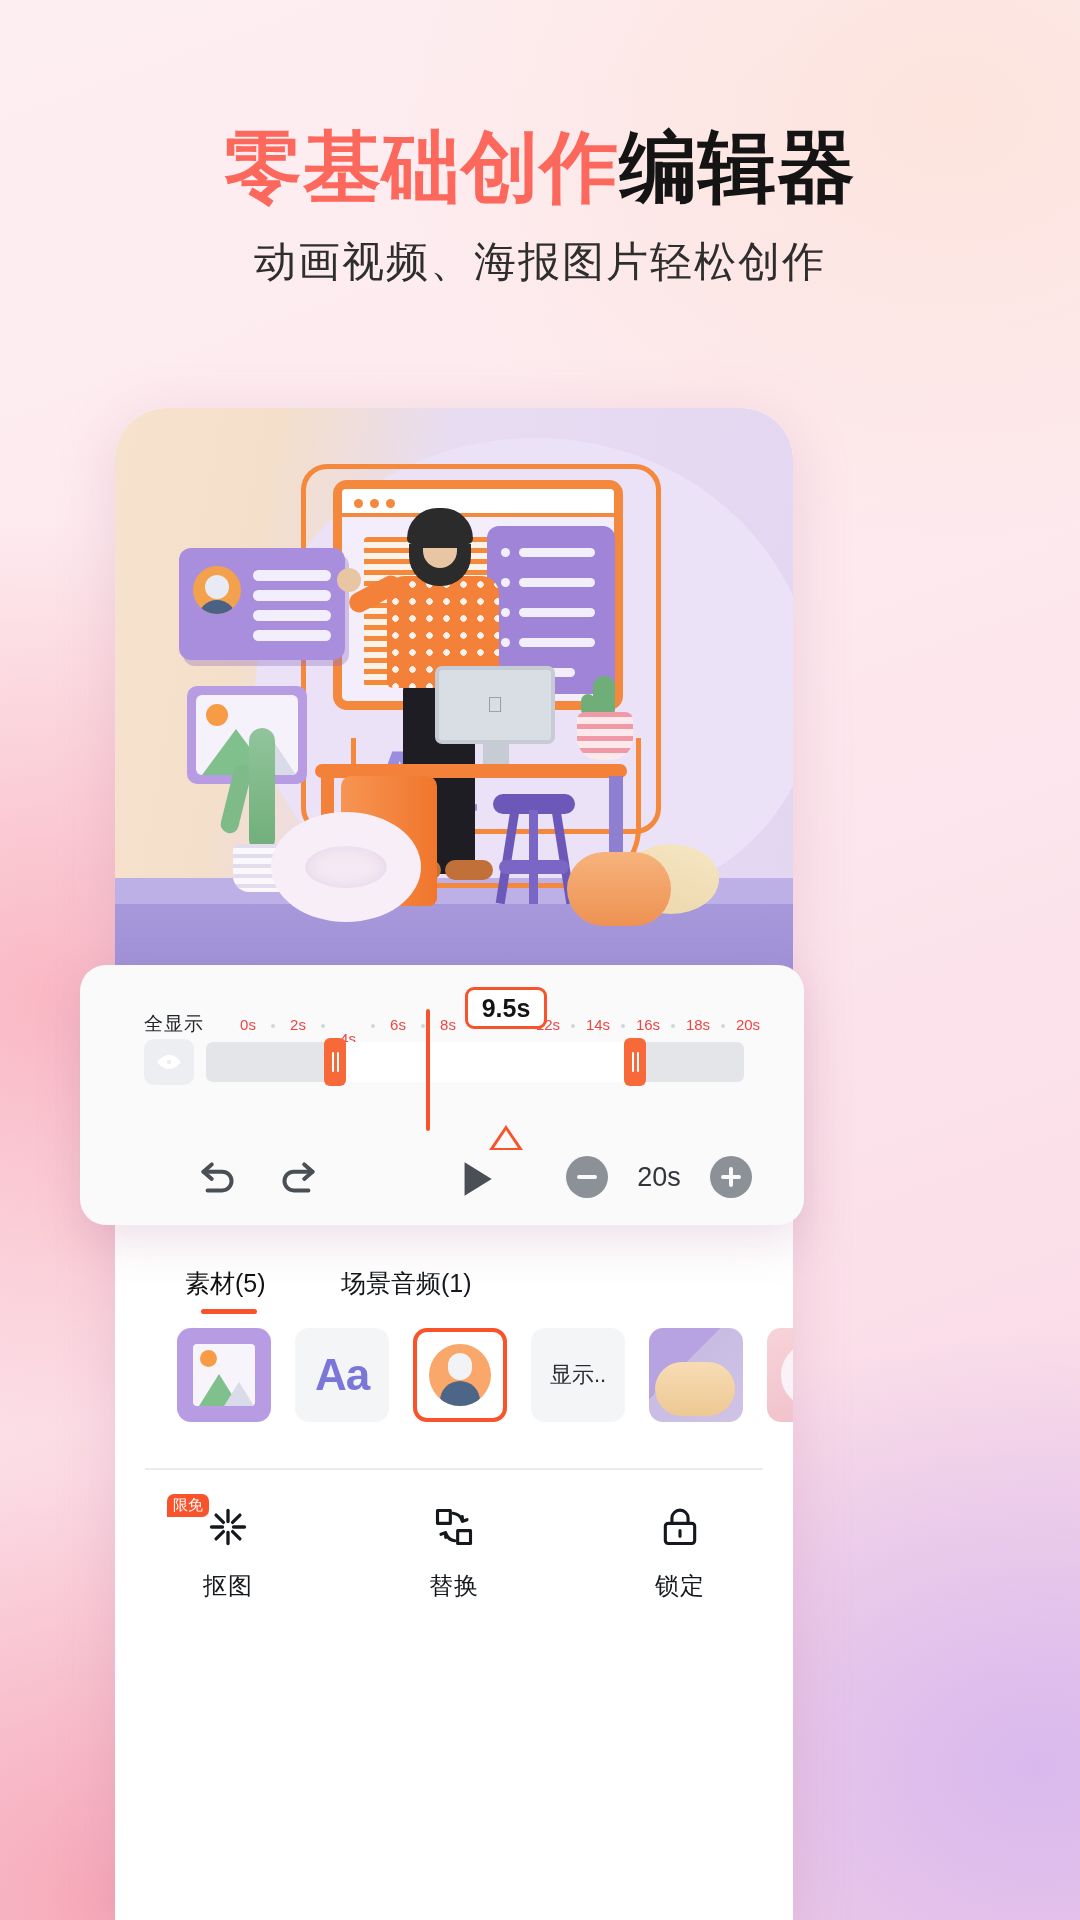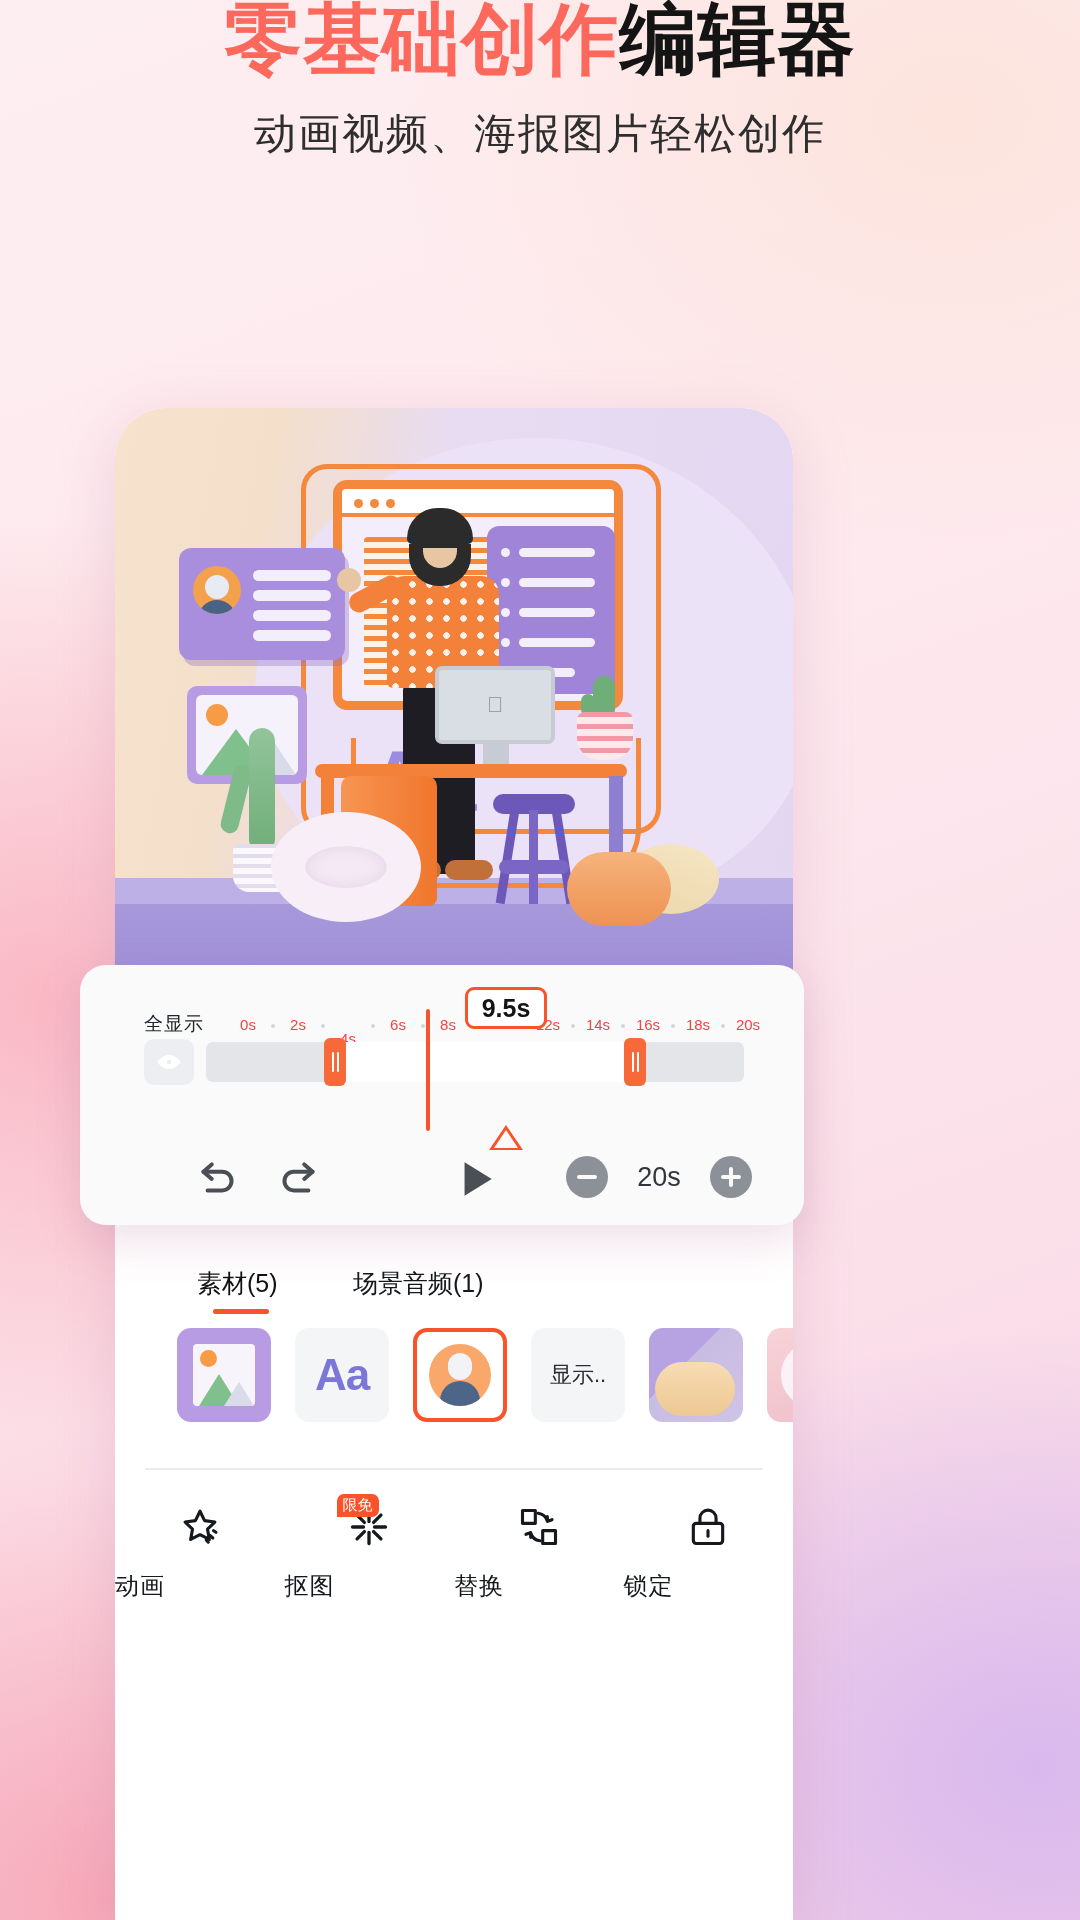--- a/index.html
+++ b/index.html
@@ -11,21 +11,21 @@
       radial-gradient(ellipse 900px 700px at 88% 6%, #fde4dd 0%, rgba(253,228,221,0) 62%),
       radial-gradient(ellipse 800px 800px at 4% 52%, #f9b8c4 0%, rgba(249,184,196,0) 60%),
       radial-gradient(ellipse 900px 700px at 96% 92%, #d9b8ee 0%, rgba(217,184,238,0) 62%),
       radial-gradient(ellipse 900px 800px at 10% 99%, #f7a9b8 0%, rgba(247,169,184,0) 60%),
       linear-gradient(160deg, #fdeef1 0%, #fde9ee 38%, #fbdfe9 70%, #f3cfe4 100%);
   }
 
   
   .header { position:absolute; top:0; left:0; width:1080px; text-align:center; }
   .headline {
-    font-size:78px; line-height:1; font-weight:bold;
+    margin-top:128px; font-size:78px; line-height:1; font-weight:bold;
     letter-spacing:1px; white-space:nowrap;
   }
   .hl-a { color:#fc685c; }
   .hl-b { color:#141414; }
   .subline {
     margin-top:28px; font-size:42px; color:#2e2e2e; letter-spacing:2px;
     white-space:nowrap;
   }
 
   
@@ -171,21 +171,21 @@
   .ic-redo{ position:absolute; left:190px; top:14px; }
   .ic-play{ position:absolute; left:370px; top:14px; }
   .zoom-wrap{ position:absolute; right:52px; top:16px; display:flex; align-items:center; gap:20px; }
   .circ{ width:42px; height:42px; border-radius:50%; background:#8c9097; position:relative; }
   .circ i{ position:absolute; left:50%; top:50%; transform:translate(-50%,-50%); background:#fafafa; border-radius:2px; }
   .circ .h{ width:20px; height:4px; }
   .circ .v{ width:4px; height:20px; }
   .zoom-val{ font-size:27px; color:#32363c; min-width:62px; text-align:center; }
 
   
-  .tabs{ position:absolute; left:16px; top:845px; width:678px; height:66px; }
+  .tabs{ position:absolute; left:4px; top:845px; width:678px; height:66px; }
   .tab{ position:absolute; font-size:25px; color:#15181d; }
   .tab.active{ color:#111; }
   .tab-underline{ position:absolute; height:5px; border-radius:3px; background:#f8532a; }
 
   
   .thumbs{ position:absolute; left:0; top:920px; width:678px; height:110px; }
   .thumb{
     position:absolute; top:0; width:94px; height:94px; border-radius:14px; overflow:hidden;
     background:#f4f5f7; display:flex; align-items:center; justify-content:center;
   }
@@ -201,21 +201,21 @@
   .t-av .bd{ position:absolute; left:11px; top:37px; width:40px; height:30px; border-radius:20px 20px 0 0; background:#4d6687; }
   .t-txt{ font-size:22px; color:#2a2e34; }
   .t-shape1{ background:linear-gradient(135deg,#b7a2e2 0%,#b7a2e2 38%,#c9bce3 38%,#cfc3e6 100%); }
   .t-shape1 .egg{ position:absolute; left:6px; top:34px; width:80px; height:54px; border-radius:40px 40px 40px 40px; background:linear-gradient(180deg,#f7dcb4,#edc893); }
   .t-shape2{ background:linear-gradient(160deg,#f7d3d8,#f0bfc9); }
   .t-shape2 .ring{ position:absolute; left:14px; top:14px; width:66px; height:66px; border-radius:50%; border:18px solid #fbf2f7; }
 
   
   .divider{ position:absolute; left:30px; top:1060px; width:618px; height:2px; background:#ececec; }
   .toolbar{ position:absolute; left:0; top:1090px; width:678px; height:150px; display:flex; }
-  .tool{ flex:1; display:flex; flex-direction:column; position:relative; }
+  .tool{ flex:1; display:flex; flex-direction:column; align-items:center; position:relative; }
   .tool .glyph{ height:58px; display:flex; align-items:center; justify-content:center; }
   .tool .tlabel{ margin-top:14px; font-size:24px; color:#15181d; letter-spacing:1px; }
   .badge{
     position:absolute; left:52px; top:-4px; padding:2px 6px; border-radius:7px 7px 7px 0;
     background:#f8532a; color:#fff; font-size:15px; line-height:1.25; white-space:nowrap;
   }
 </style>
 </head>
 <body>
 
@@ -356,29 +356,20 @@
     <div class="thumb t-shape2" style="left:652px;">
       <span class="ring"></span>
     </div>
   </div>
 
   <div class="divider"></div>
 
   <div class="toolbar">
 
 
-    <div class="tool">
-      <span class="glyph">
-        <svg width="44" height="44" viewBox="0 0 24 24" fill="none" stroke="#15181d" stroke-width="1.7" stroke-linejoin="round" stroke-linecap="round">
-          <path d="M12 3.4l2.5 5.1 5.6.8-4 3.9 1 5.6L12 16.2l-5.1 2.6 1-5.6-4-3.9 5.6-.8z"></path>
-          <path d="M17.4 16.6l1.6 1.4M15.4 19.1l1.1 1.2M19.4 14l1.3.9"></path>
-        </svg>
-      </span>
-      <span class="tlabel">动画</span>
-    </div>
 
 
     <div class="tool">
       <span class="glyph">
         <svg width="44" height="44" viewBox="0 0 24 24" fill="none" stroke="#15181d" stroke-width="1.8" stroke-linecap="round">
           <line x1="12" y1="3" x2="12" y2="9"></line>
               <line x1="12" y1="15" x2="12" y2="21"></line>
           <line x1="3" y1="12" x2="9" y2="12"></line>
               <line x1="15" y1="12" x2="21" y2="12"></line>
           <line x1="5.5" y1="5.5" x2="9.5" y2="9.5"></line>

